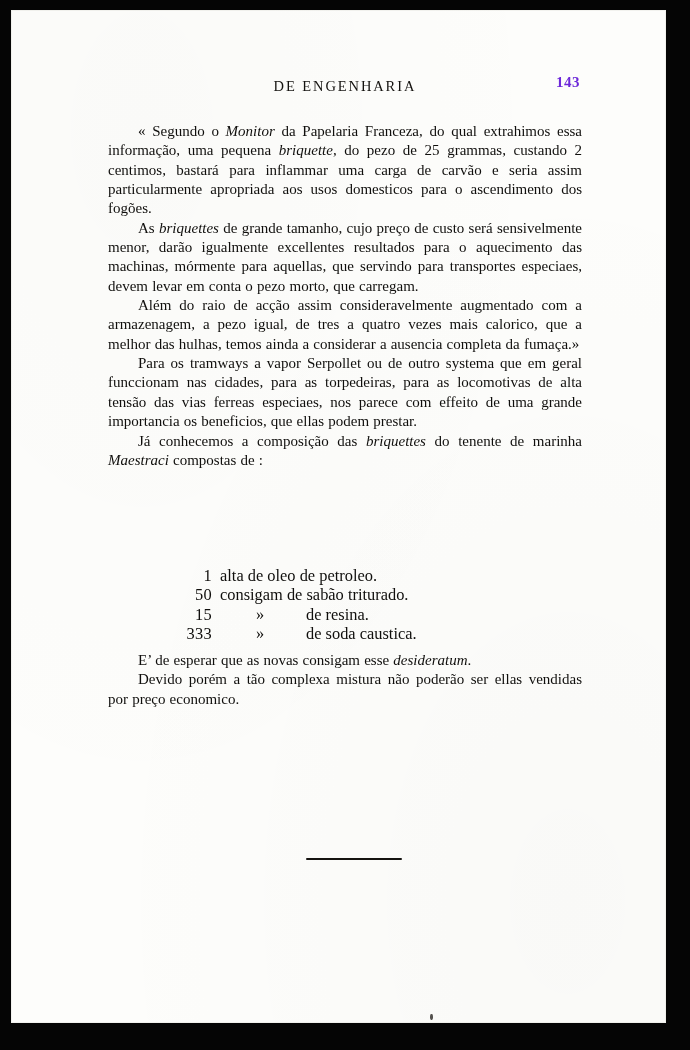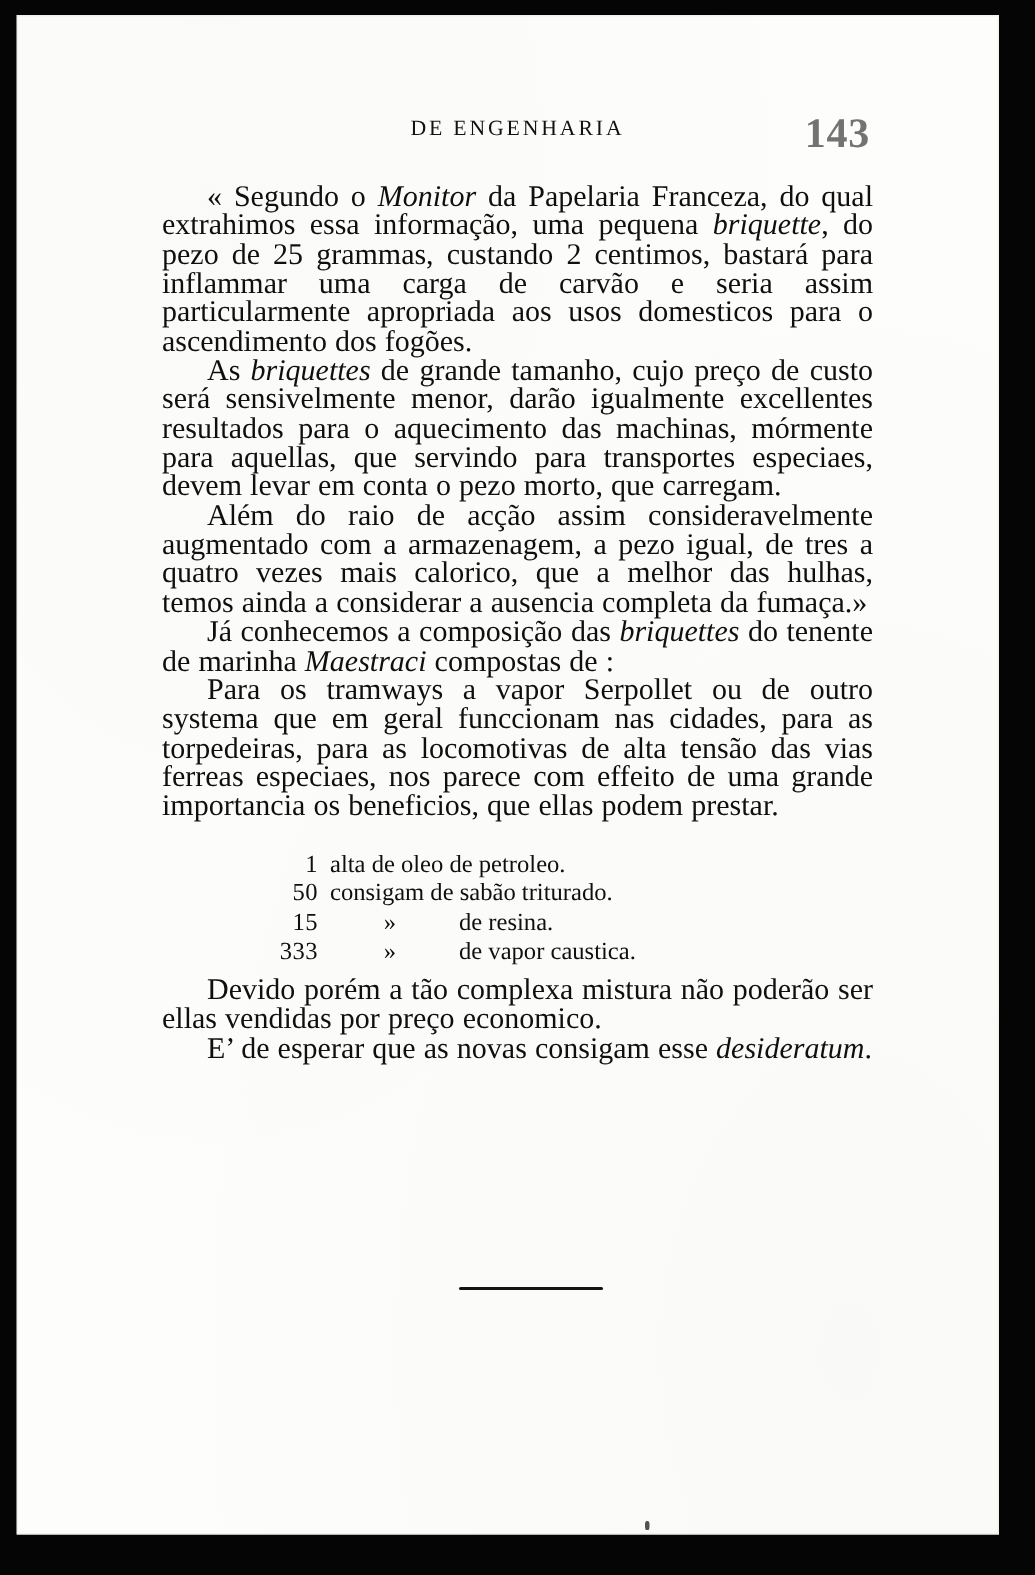--- a/index.html
+++ b/index.html
@@ -69,37 +69,37 @@
     font-size: 14.5px;
     letter-spacing: 1.9px;
     color: #14120f;
     font-family: "Liberation Serif", serif;
     text-indent: 1.9px;
   }
   .head-folio {
     position: absolute;
     right: 0;
     top: -4px;
-    font-size: 28px;
+    font-size: 15px;
     font-weight: bold;
-    color: #737373;
+    color: #6d28d9;
     letter-spacing: 0.5px;
   }
 
   
   .text-column {
     position: absolute;
     left: 97px;
     top: 112px;
     width: 474px;
   }
 
   p.para {
     margin: 0;
-    font-size: 20px;
+    font-size: 15px;
     line-height: 19.35px;
     color: #100f0d;
     text-align: justify;
     text-indent: 30px;
     word-spacing: 0.4px;
     -webkit-font-smoothing: none;
   }
 
   
   p.para::after {
@@ -195,48 +195,48 @@
 
       <div class="running-head">
         <div class="head-title">DE  ENGENHARIA</div>
         <div class="head-folio">143</div>
       </div>
 
       <div class="text-column">
           <p class="para nostretch"><span>« Segundo  o  </span><em>Monitor</em><span> da Papelaria  Franceza,  do  qual extrahimos  essa  informação,  uma  pequena  </span><em>briquette</em><span>, do pezo  de  25  grammas,  custando 2 centimos,  bastará para inflammar  uma  carga de carvão e seria assim  particularmente apropriada aos usos domesticos para o ascendimento dos fogões.</span></p>
           <p class="para nostretch"><span>As </span><em>briquettes</em><span> de grande  tamanho,  cujo  preço de custo será  sensivelmente  menor,  darão igualmente  excellentes resultados  para  o  aquecimento  das  machinas, mórmente para aquellas, que servindo  para  transportes  especiaes, devem levar em conta o pezo morto, que carregam.</span></p>
           <p class="para nostretch"><span>Além do raio de acção  assim  consideravelmente augmentado  com  a  armazenagem,  a  pezo  igual, de tres a quatro  vezes  mais  calorico,  que  a  melhor das hulhas, temos ainda a considerar a ausencia completa da fumaça.»</span></p>
+          <p class="para nostretch"><span>Para  os  tramways a vapor Serpollet ou  de  outro systema que em geral funccionam nas cidades, para as torpedeiras, para as locomotivas de alta tensão das vias ferreas especiaes, nos parece  com  effeito de uma  grande importancia os beneficios, que ellas podem prestar.</span></p>
           <p class="para nostretch"><span>Já  conhecemos  a  composição  das </span><em>briquettes</em><span> do tenente de marinha </span><em>Maestraci</em><span> compostas de :</span></p>
-          <p class="para nostretch"><span>Para  os  tramways a vapor Serpollet ou  de  outro systema que em geral funccionam nas cidades, para as torpedeiras, para as locomotivas de alta tensão das vias ferreas especiaes, nos parece  com  effeito de uma  grande importancia os beneficios, que ellas podem prestar.</span></p>
         </div>
 
       <div class="ingredient-list">
           <div class="ingredient-row">
             <span class="ing-qty">1</span>
             <span class="ing-desc">alta  de  oleo  de  petroleo.</span>
           </div>
           <div class="ingredient-row">
             <span class="ing-qty">50</span>
             <span class="ing-desc">consigam  de  sabão  triturado.</span>
           </div>
           <div class="ingredient-row with-ditto">
             <span class="ing-qty">15</span>
             <span class="ing-unit ditto">»</span>
             <span class="ing-desc">de  resina.</span>
           </div>
           <div class="ingredient-row with-ditto">
             <span class="ing-qty">333</span>
             <span class="ing-unit ditto">»</span>
-            <span class="ing-desc">de  vapor  caustica.</span>
+            <span class="ing-desc">de  soda  caustica.</span>
           </div>
         </div>
 
       <div class="closing-block">
+          <p class="para nostretch"><span>E’ de esperar que as novas consigam esse </span><em>desideratum</em><span>.</span></p>
           <p class="para nostretch"><span>Devido porém a tão complexa  mistura não poderão ser ellas vendidas por preço economico.</span></p>
-          <p class="para nostretch"><span>E’ de esperar que as novas consigam esse </span><em>desideratum</em><span>.</span></p>
         </div>
 
       <div class="section-rule"></div>
       <div class="scan-speck"></div>
 
     </div>
   </div>
 </div>
 
 </body></html>

